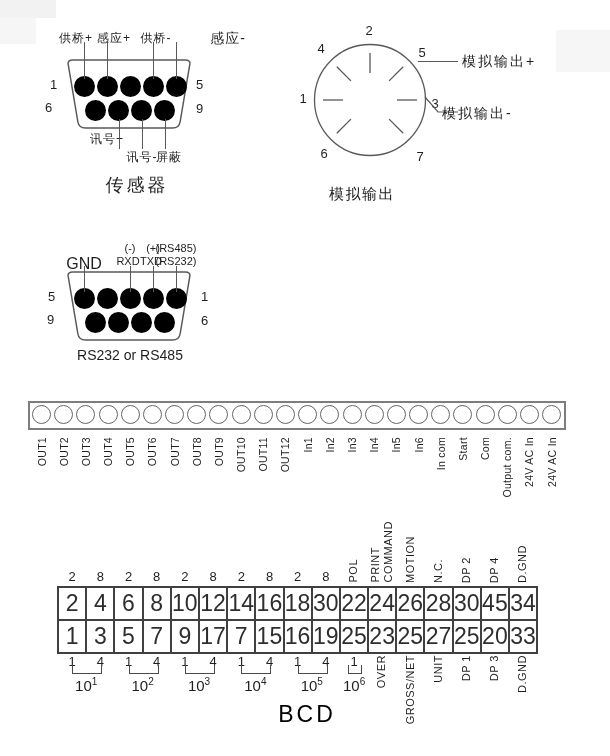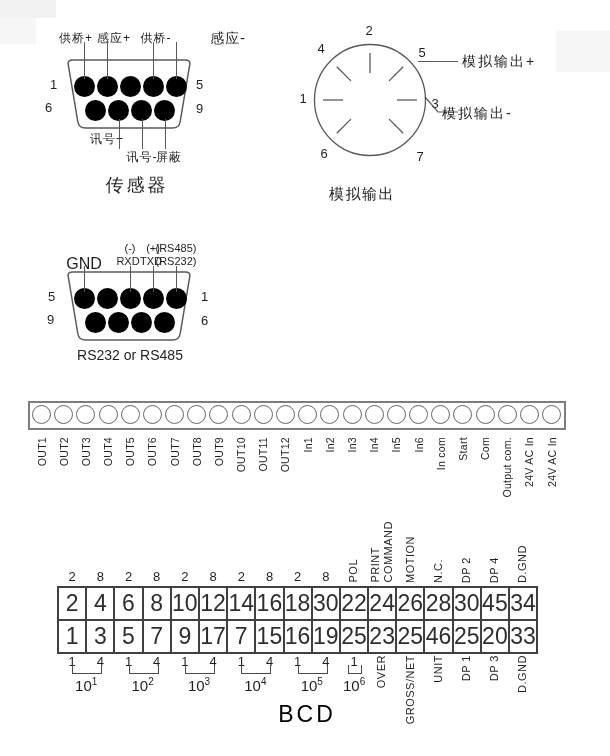--- a/index.html
+++ b/index.html
@@ -135,21 +135,21 @@
       <div class="cell">7</div>
       <div class="cell">9</div>
       <div class="cell">17</div>
       <div class="cell">7</div>
       <div class="cell">15</div>
       <div class="cell">16</div>
       <div class="cell">19</div>
       <div class="cell">25</div>
       <div class="cell">23</div>
       <div class="cell">25</div>
-      <div class="cell">46</div>
+      <div class="cell">27</div>
       <div class="cell">25</div>
       <div class="cell">20</div>
       <div class="cell">33</div>
     </div>
   <div class="lab" style="left:307px;top:701px;font-size:23px;letter-spacing:3px;color:#000;">BCD</div>
 
 <div class="pin" style="left: 73.5px; top: 75.5px;"></div>
     <div class="pin" style="left: 96.5px; top: 75.5px;"></div>
     <div class="pin" style="left: 119.5px; top: 75.5px;"></div>
     <div class="pin" style="left: 142.5px; top: 75.5px;"></div>

